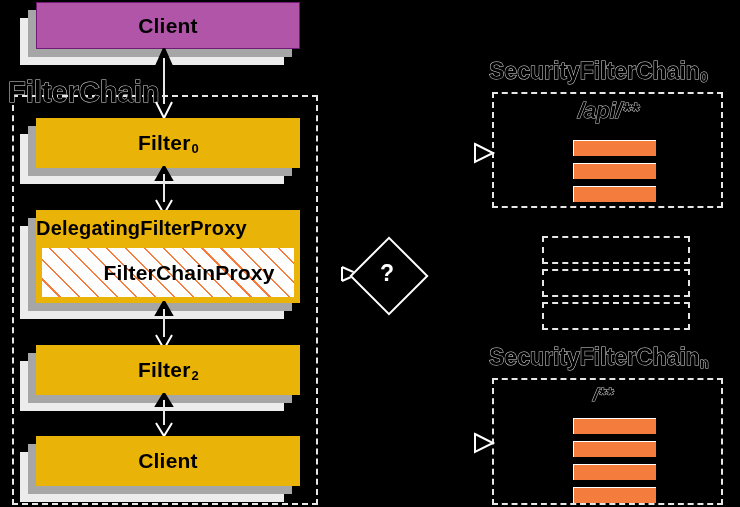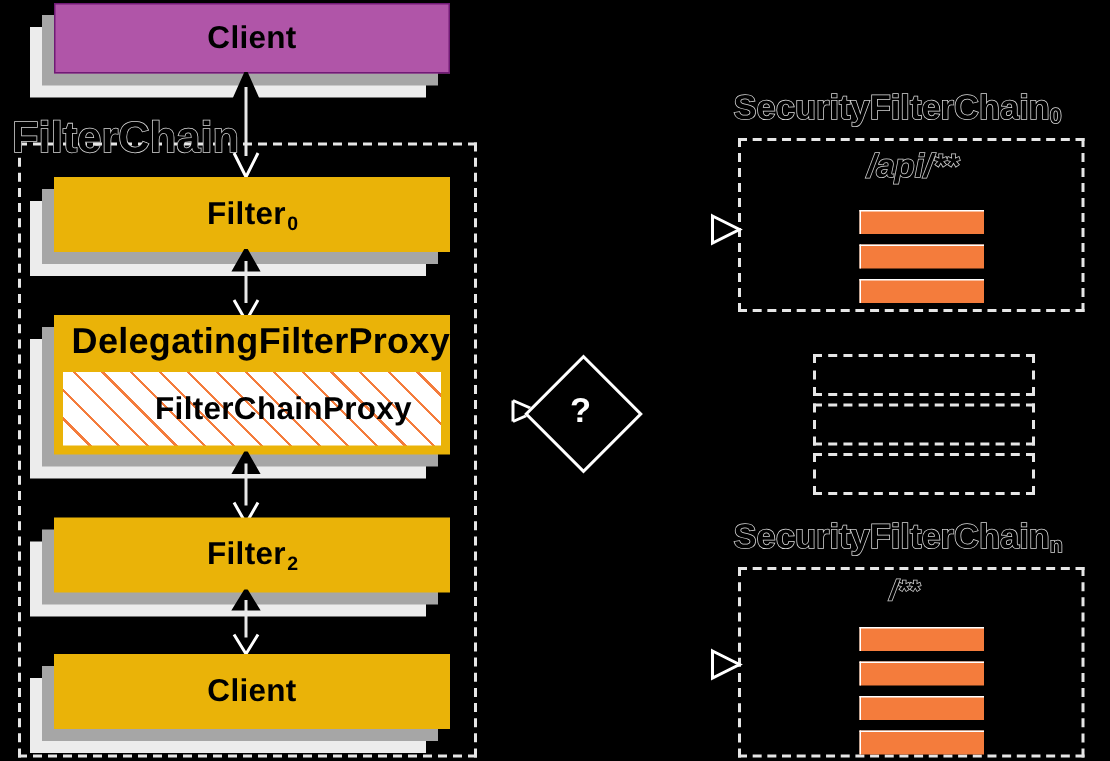--- a/index.html
+++ b/index.html
@@ -64,22 +64,22 @@
   }
 
   
   .dfp .face {
     display: block;
     padding: 0;
   }
   .dfp .dfp-title {
     height: 36px;
     line-height: 36px;
-    text-align: right;
-    font-size: 24px;
+    text-align: left;
+    font-size: 20px;
     font-weight: bold;
     color: #000;
   }
   .dfp .dfp-inner {
     position: absolute;
     left: 6px;
     right: 6px;
     top: 38px;
     bottom: 6px;
     background:

